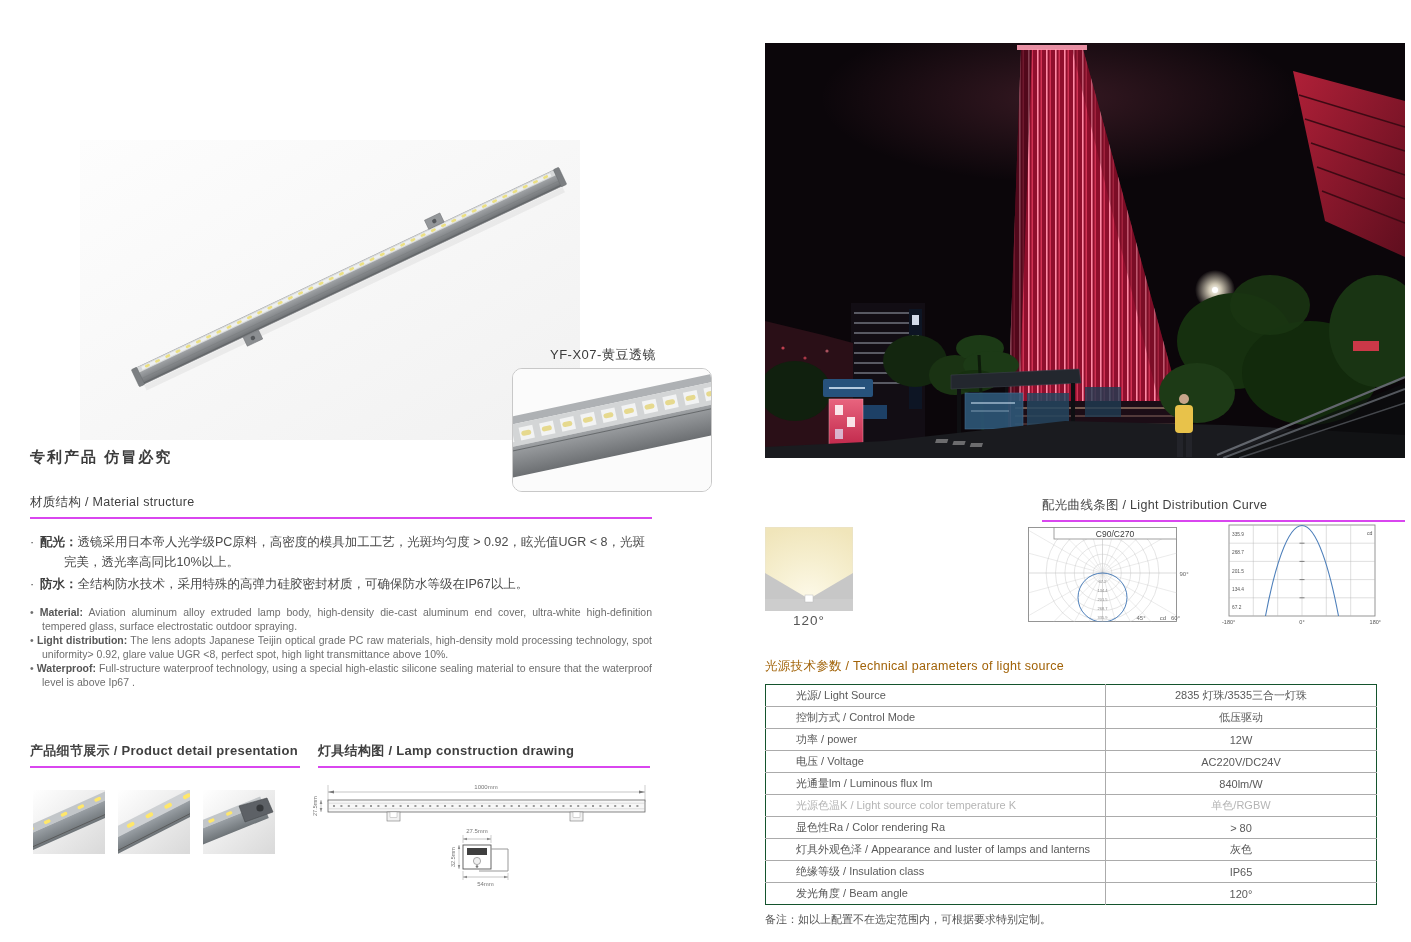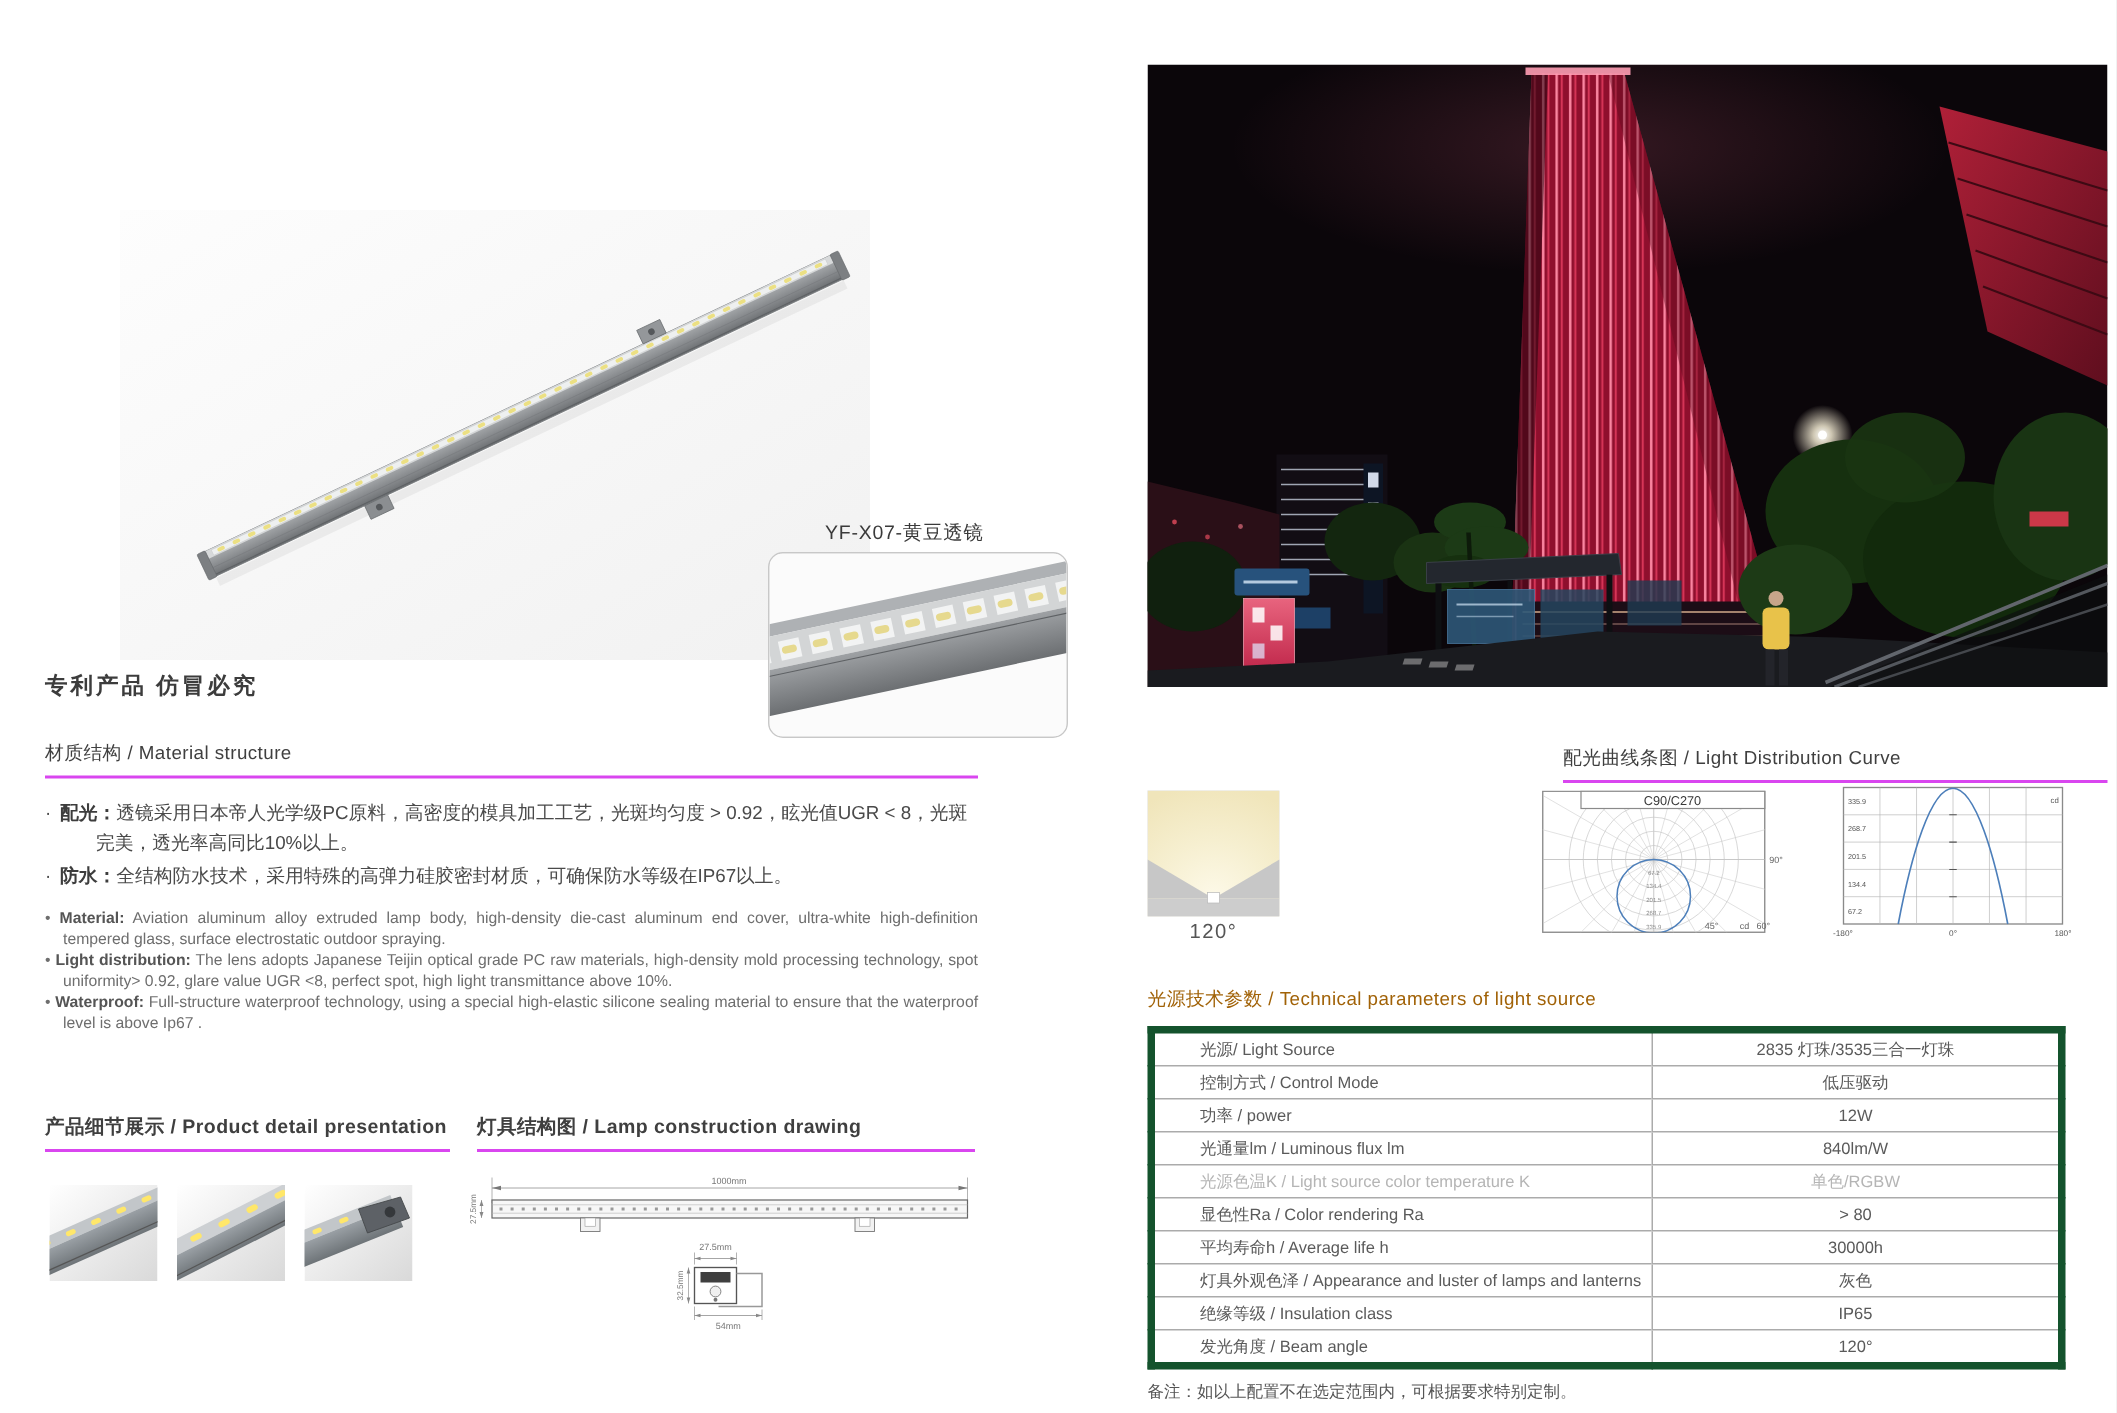--- a/index.html
+++ b/index.html
@@ -42,21 +42,21 @@
   .sec-beam{left:763px;top:497px;width:222px;}
   .beam-svg{left:765px;top:527px;}
   .beam-caption{left:765px;top:613px;width:88px;text-align:center;font-size:13.5px;color:#555;letter-spacing:1px;}
   .sec-dist{left:1042px;top:497px;width:363px;}
   .polar-svg{left:1028px;top:527px;}
   .cart-svg{left:1222px;top:521px;}
 
   
   .tech{left:765px;top:658px;width:612px;}
   .tech-head{font-size:12.5px;color:#a16207;margin-bottom:9px;letter-spacing:.3px;}
-  table.ptable{width:612px;border-collapse:collapse;border:5px solid #14532d;}
+  table.ptable{width:612px;border-collapse:collapse;border:1px solid #14532d;}
   .ptable td{height:19px;font-size:11px;color:#5a5a5a;border-top:1px solid #ababab;}
   .ptable tr:first-child td{border-top:none;}
   .ptable td.k{padding-left:30px;}
   .ptable td.v{width:268px;text-align:center;border-left:1px solid #ababab;}
   .ptable tr.faded td{color:#b5b5b5;}
   .tech-note{margin-top:7px;font-size:11px;color:#555;}
 
   svg text{font-family:"Liberation Sans","DejaVu Sans",sans-serif;}
 </style>
 </head>
@@ -494,36 +494,36 @@
           </tr>
         <tr>
             <td class="k">控制方式 / Control Mode</td>
             <td class="v">低压驱动</td>
           </tr>
         <tr>
             <td class="k">功率 / power</td>
             <td class="v">12W</td>
           </tr>
         <tr>
+            <td class="k">电压 / Voltage</td>
+            <td class="v">AC220V/DC24V</td>
+          </tr>
+        <tr>
             <td class="k">光通量lm / Luminous flux lm</td>
             <td class="v">840lm/W</td>
           </tr>
         <tr class="faded">
             <td class="k">光源色温K / Light source color temperature K</td>
             <td class="v">单色/RGBW</td>
           </tr>
         <tr>
             <td class="k">显色性Ra / Color rendering Ra</td>
             <td class="v">&gt; 80</td>
           </tr>
         <tr>
-            <td class="k">平均寿命h / Average life h</td>
-            <td class="v">30000h</td>
-          </tr>
-        <tr>
             <td class="k">灯具外观色泽 / Appearance and luster of lamps and lanterns</td>
             <td class="v">灰色</td>
           </tr>
         <tr>
             <td class="k">绝缘等级 / Insulation class</td>
             <td class="v">IP65</td>
           </tr>
         <tr>
             <td class="k">发光角度 / Beam angle</td>
             <td class="v">120°</td>

